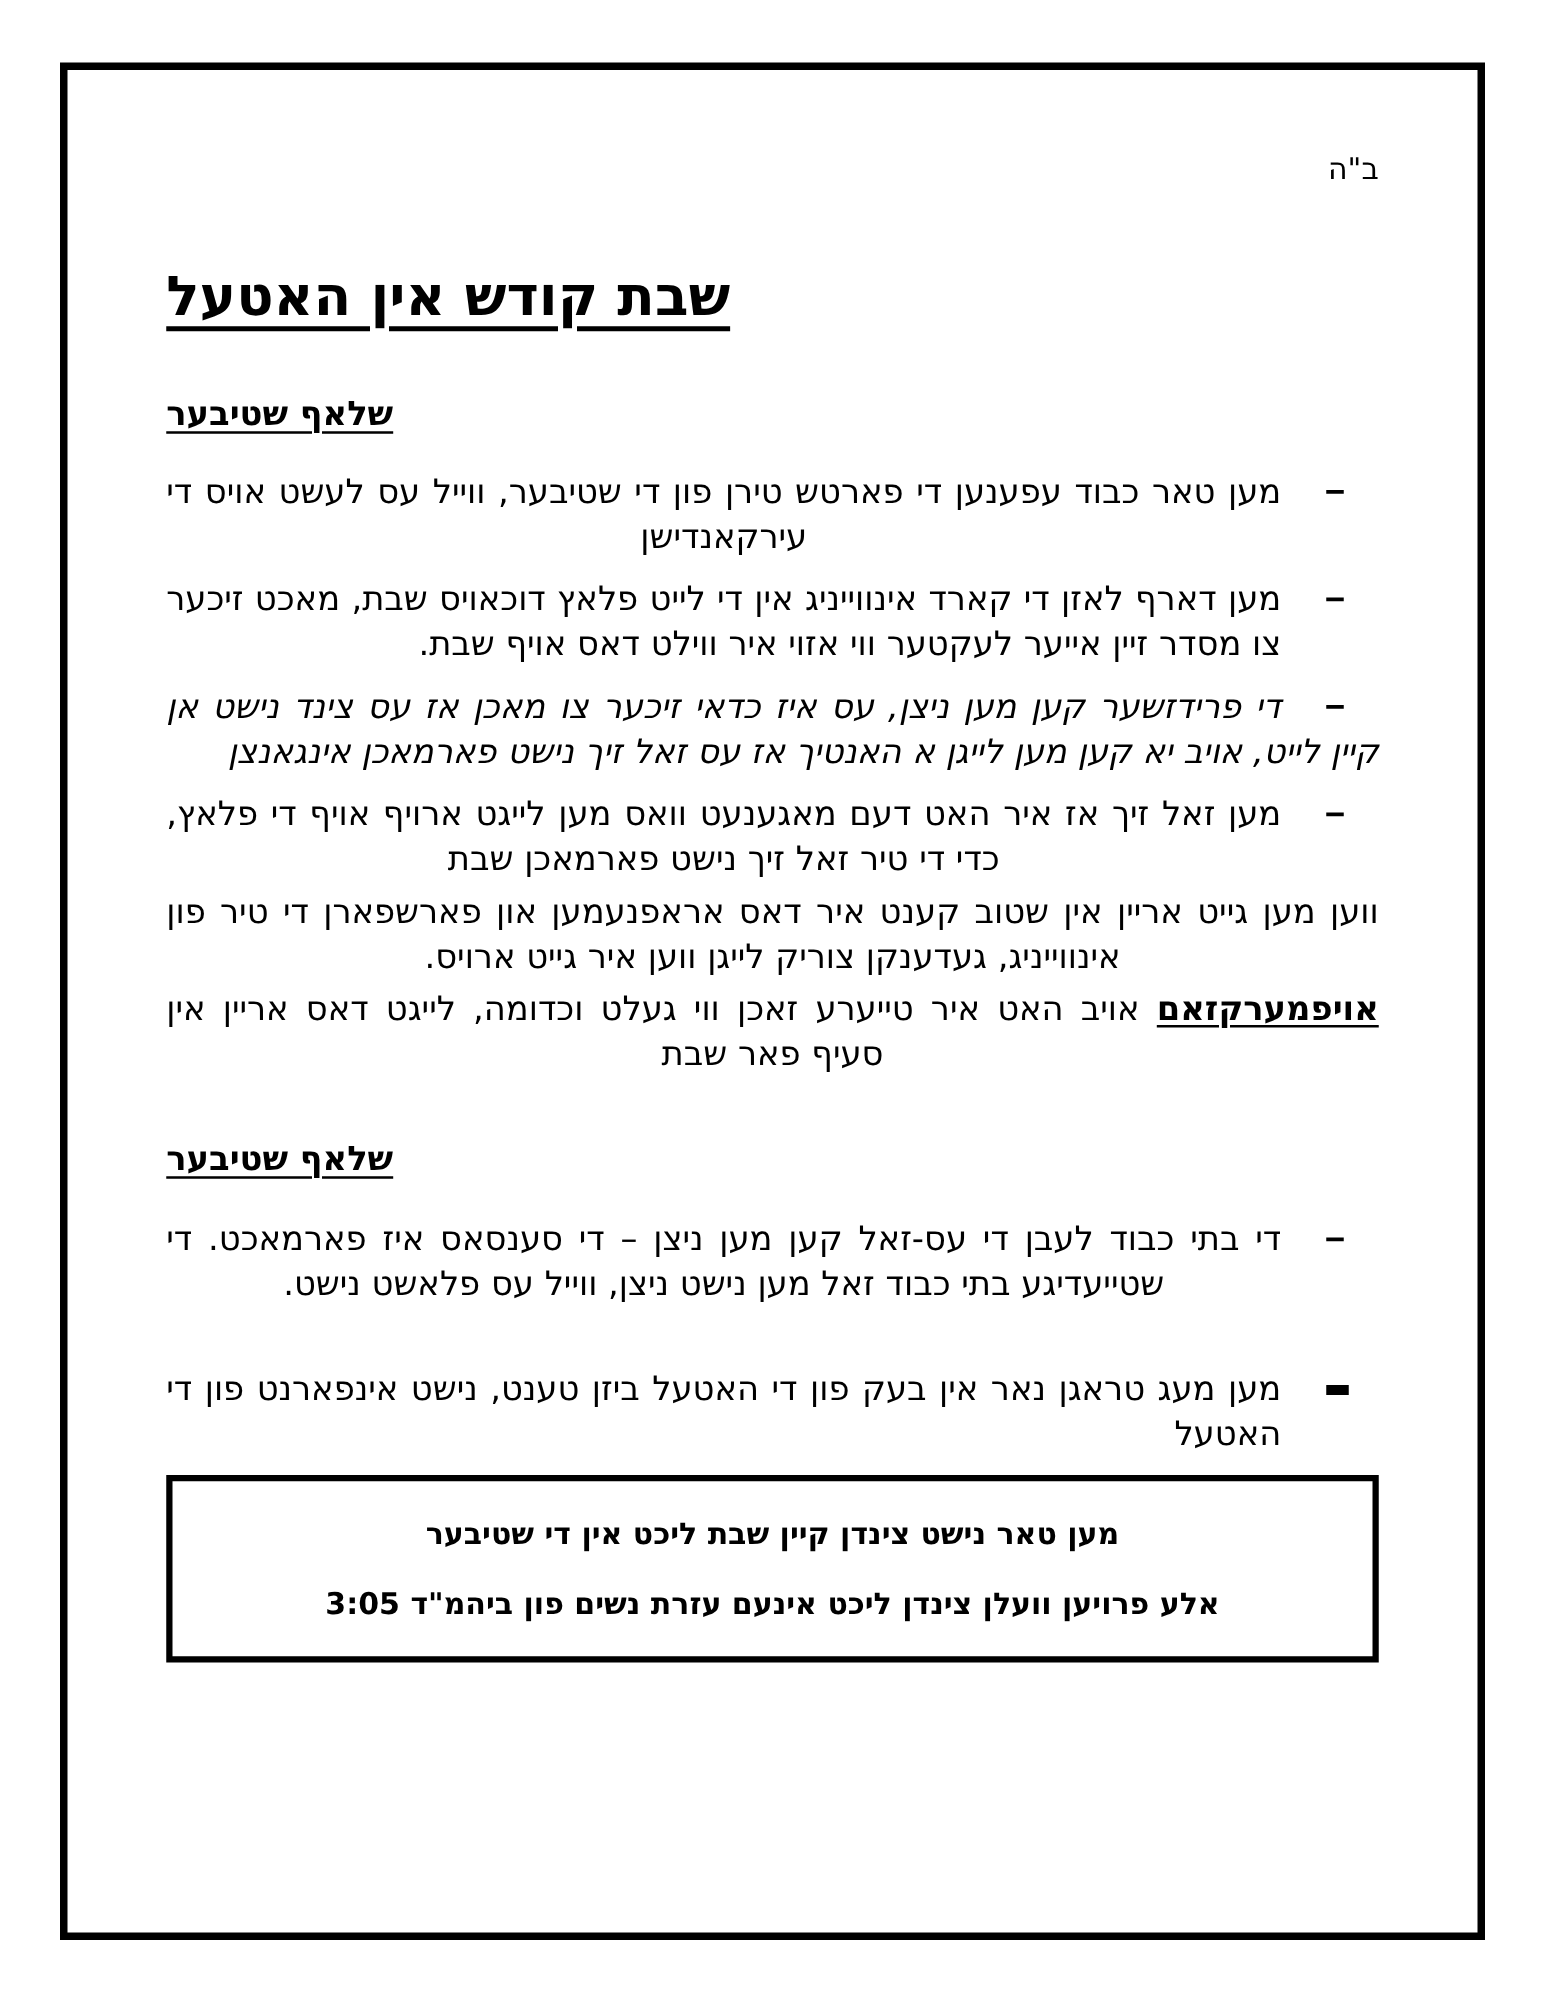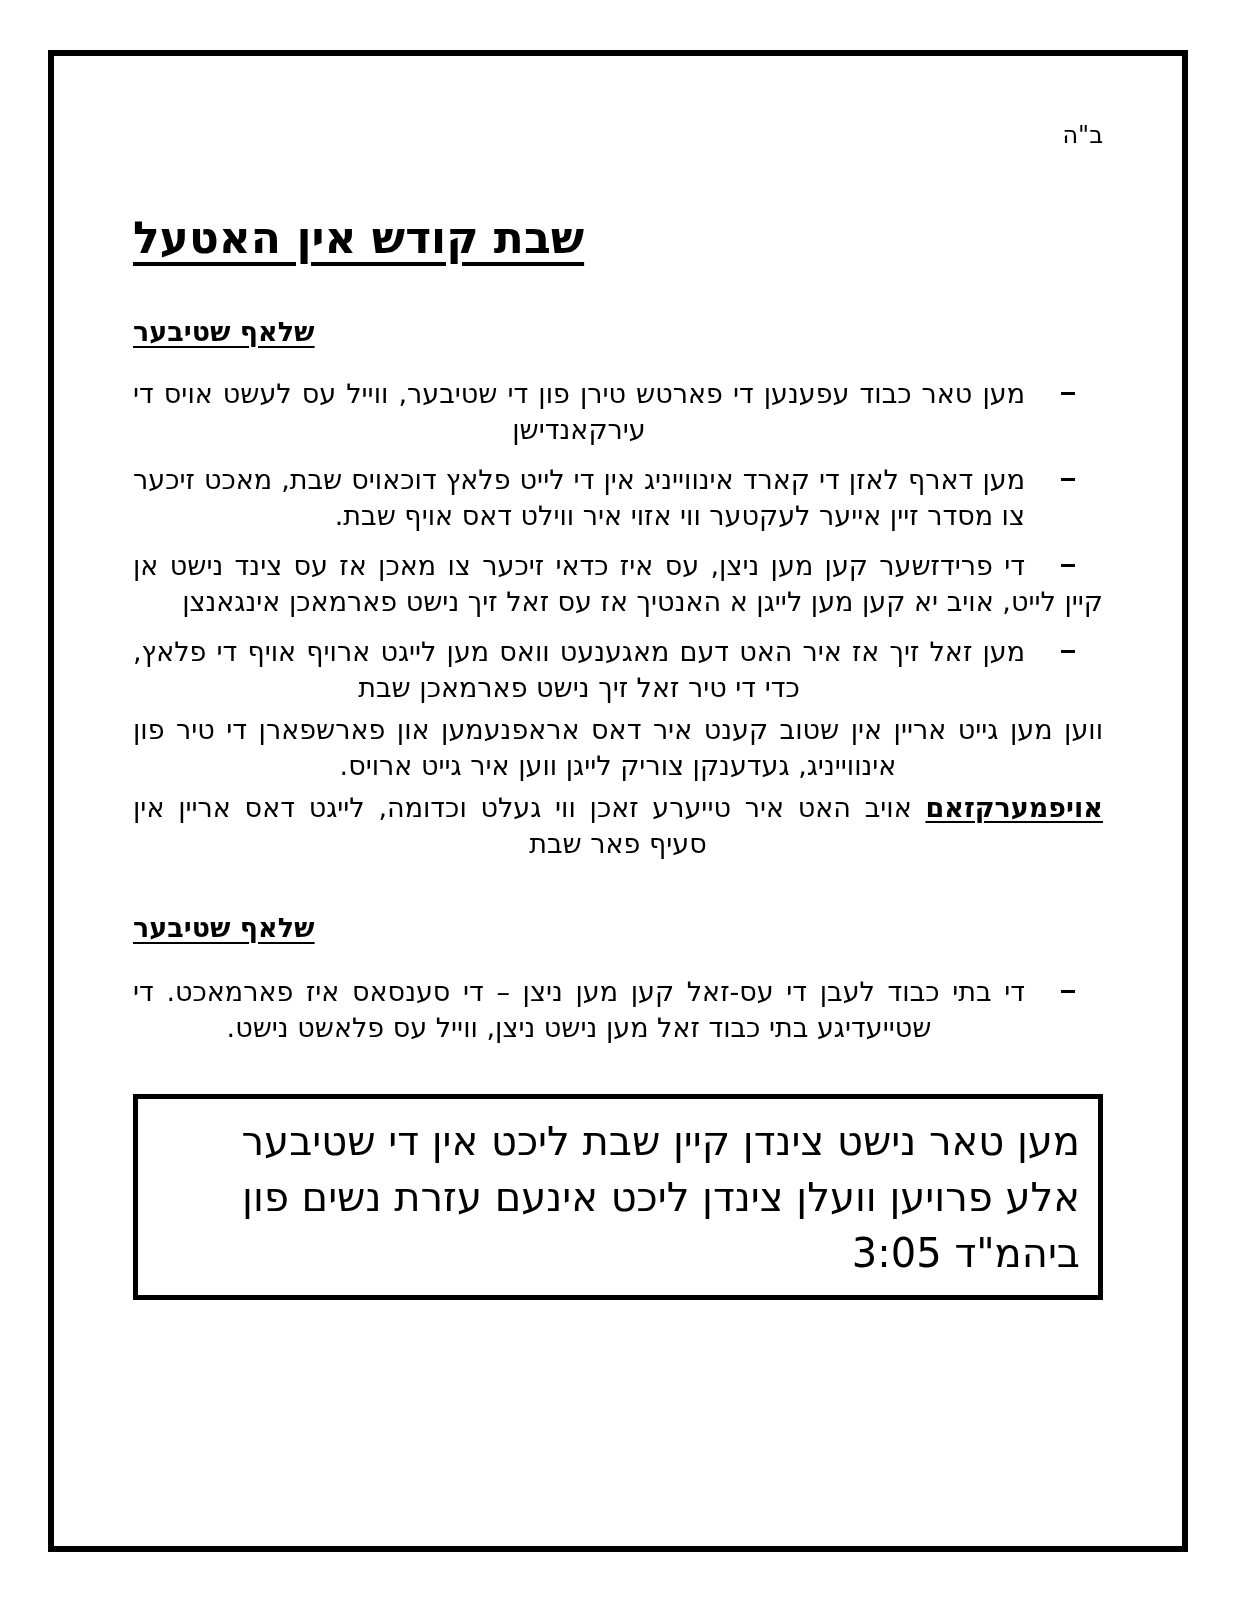--- a/index.html
+++ b/index.html
@@ -29,29 +29,29 @@
   .marker {
     position:absolute; right:28px; top:16px;
     width:14px; height:3px; background:#000; display:block;
   }
   .bullet.bold-marker .marker { right:24px; top:14px; width:18px; height:8px; }
   .bullet p, .para {
     margin:0; font-size:27px; line-height:36px;
     text-align:justify; text-align-last:right;
   }
   .bullet p { padding-left:0; padding-right:78px; }
-  .bullet.wrap-full p { padding-right:0; text-indent:78px; }
+  .bullet.wrap-full p { padding-right:0; text-indent:78px;font-style:italic; }
   .al-c p, .para.al-c { text-align-last:center; }
   .para { margin-top:6px; }
   .attn-label { font-weight:bold; text-decoration:underline; text-decoration-thickness:2px; text-underline-offset:4px; }
   .notice {
     margin-top:14px; border:5px solid #000; box-sizing:border-box;
     padding:14px 18px;
   }
-  .notice p { margin:0; font-weight:normal; font-size:40px; line-height:56px; }
+  .notice p { margin:0; text-align:center; font-weight:bold; font-size:24px; line-height:56px; }
 </style>
 </head>
 <body>
 
 <div class="page">
   <div class="frame">
 
     <div class="bsd">ב"ה</div>
 
     <h1 class="doc-title"><span>שבת קודש אין האטעל</span></h1>
@@ -81,20 +81,24 @@
 
     <p class="para al-c"><span class="attn-label">אויפמערקזאם</span><span> אויב האט איר טייערע זאכן ווי געלט וכדומה, לייגט דאס אריין אין סעיף פאר שבת</span></p>
 
     <h2 class="sec-head second"><span>שלאף שטיבער</span></h2>
 
     <div class="bullets second">
       <div class="bullet al-c mb30">
         <span class="marker"></span>
         <p>די בתי כבוד לעבן די עס-זאל קען מען ניצן – די סענסאס איז פארמאכט. די שטייעדיגע בתי כבוד זאל מען נישט ניצן, ווייל עס פלאשט נישט.</p>
       </div>
+      <div class="bullet bold-marker mb0">
+        <span class="marker"></span>
+        <p>מען מעג טראגן נאר אין בעק פון די האטעל ביזן טענט, נישט אינפארנט פון די האטעל</p>
+      </div>
     </div>
 
     <div class="notice">
       <p>מען טאר נישט צינדן קיין שבת ליכט אין די שטיבער</p>
       <p>אלע פרויען וועלן צינדן ליכט אינעם עזרת נשים פון ביהמ"ד 3:05</p>
     </div>
 
   </div>
 </div>
 

